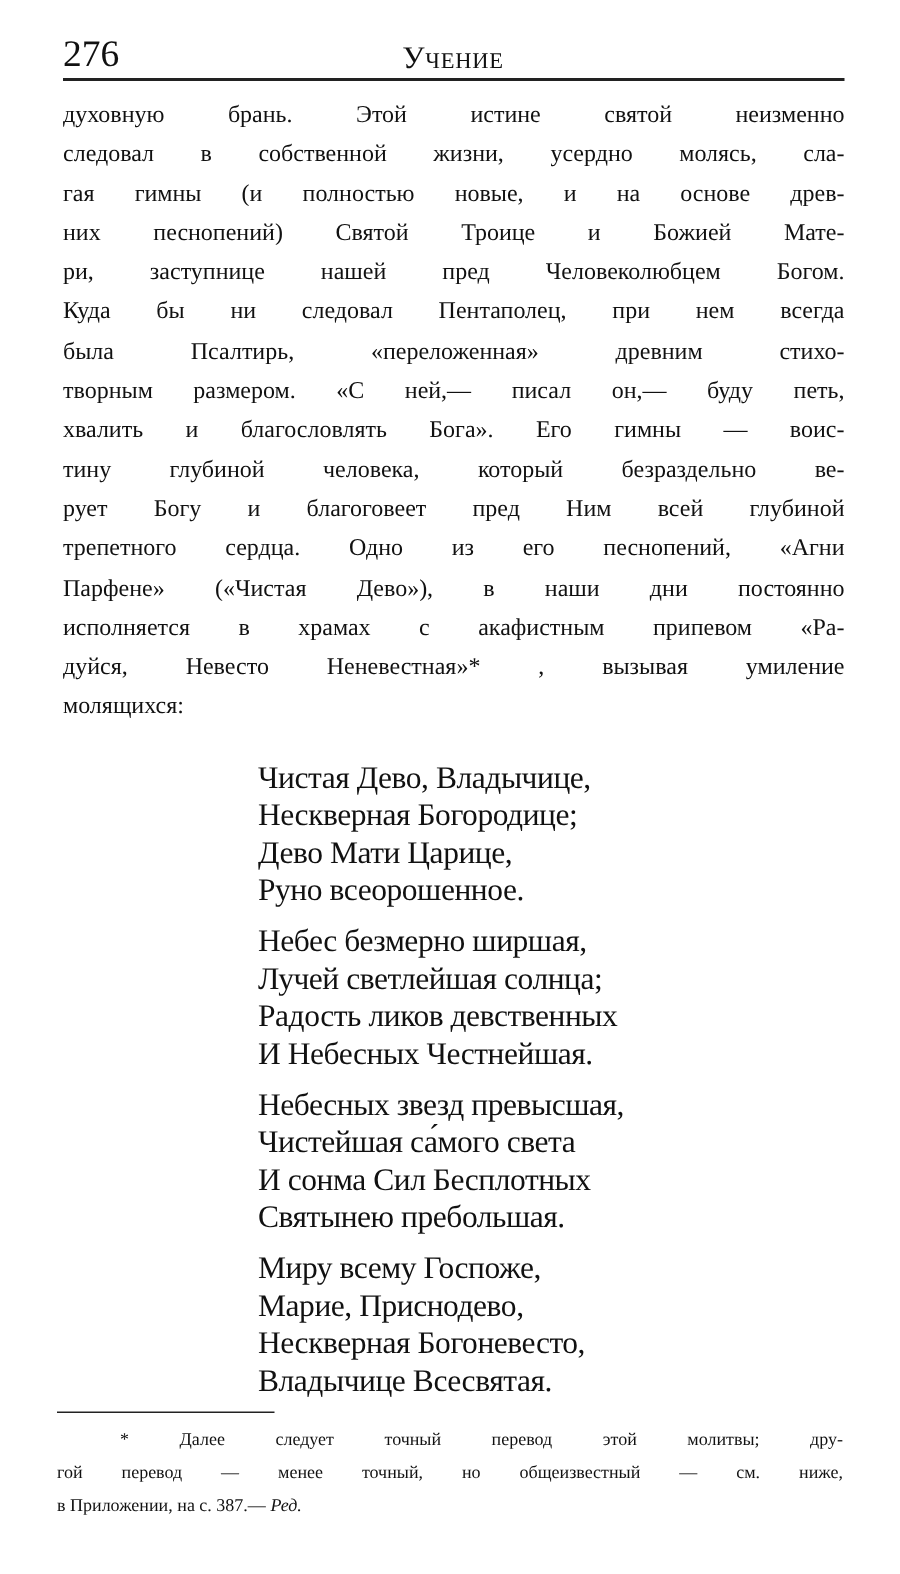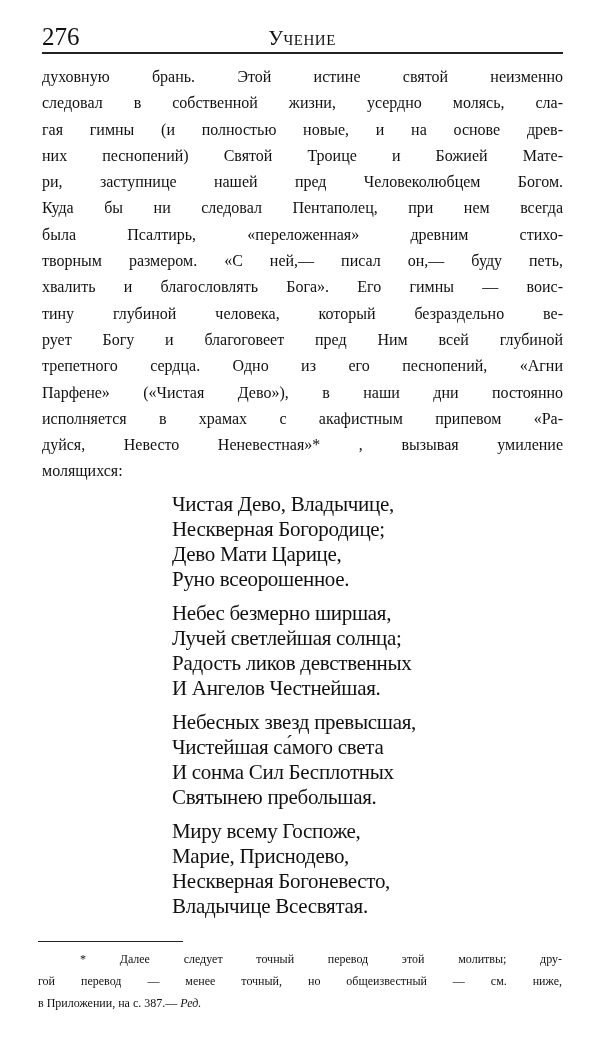--- a/index.html
+++ b/index.html
@@ -9,21 +9,21 @@
   .header { position: absolute; left: 42px; top: 22px; width: 520px; height: 30px; }
   .page-num { position: absolute; left: 0; top: 0; font-size: 25px; line-height: 30px; }
   .running-title { position: absolute; left: 0; width: 520px; top: 2px; text-align: center;
                    font-size: 21px; line-height: 28px; font-variant: small-caps; letter-spacing: 0.5px; }
   .header-rule { position: absolute; left: 42px; top: 52px; width: 521px; height: 0;
                  border-top: 2px solid #222; }
   .body-text { position: absolute; left: 42px; top: 64px; width: 521px; }
   .body-line { display: block; height: 26.3px; line-height: 26.3px; font-size: 16px;
                white-space: nowrap; text-align: justify; text-align-last: justify; }
   .body-line.last { text-align-last: left; }
-  .verse { position: absolute; left: 172px; top: 492px; width: 300px; }
+  .verse { position: absolute; left: 172px; top: 506px; width: 300px; }
   .stanza { margin-bottom: 9px; }
   .verse-line { display: block; height: 25px; line-height: 25px; font-size: 21px; white-space: nowrap; letter-spacing: -0.3px; }
   .fn-rule { position: absolute; left: 38px; top: 941px; width: 145px; height: 0; border-top: 1.5px solid #222; }
   .footnote { position: absolute; left: 38px; top: 948px; width: 524px; }
   .fn-line { display: block; height: 22px; line-height: 22px; font-size: 12px; white-space: nowrap;
              text-align: justify; text-align-last: justify; }
   .fn-line.first { padding-left: 42px; }
   .fn-line.last { text-align-last: left; }
   .fn-italic { font-style: italic; }
 </style>
@@ -61,21 +61,21 @@
     <div class="stanza">
       <span class="verse-line">Чистая Дево, Владычице,</span>
       <span class="verse-line">Нескверная Богородице;</span>
       <span class="verse-line">Дево Мати Царице,</span>
       <span class="verse-line">Руно всеорошенное.</span>
     </div>
     <div class="stanza">
       <span class="verse-line">Небес безмерно ширшая,</span>
       <span class="verse-line">Лучей светлейшая солнца;</span>
       <span class="verse-line">Радость ликов девственных</span>
-      <span class="verse-line">И Ангелов Честнейшая.</span>
+      <span class="verse-line">И Небесных Честнейшая.</span>
     </div>
     <div class="stanza">
       <span class="verse-line">Небесных звезд превысшая,</span>
       <span class="verse-line">Чистейшая са́мого света</span>
       <span class="verse-line">И сонма Сил Бесплотных</span>
       <span class="verse-line">Святынею пребольшая.</span>
     </div>
     <div class="stanza">
       <span class="verse-line">Миру всему Госпоже,</span>
       <span class="verse-line">Марие, Приснодево,</span>

